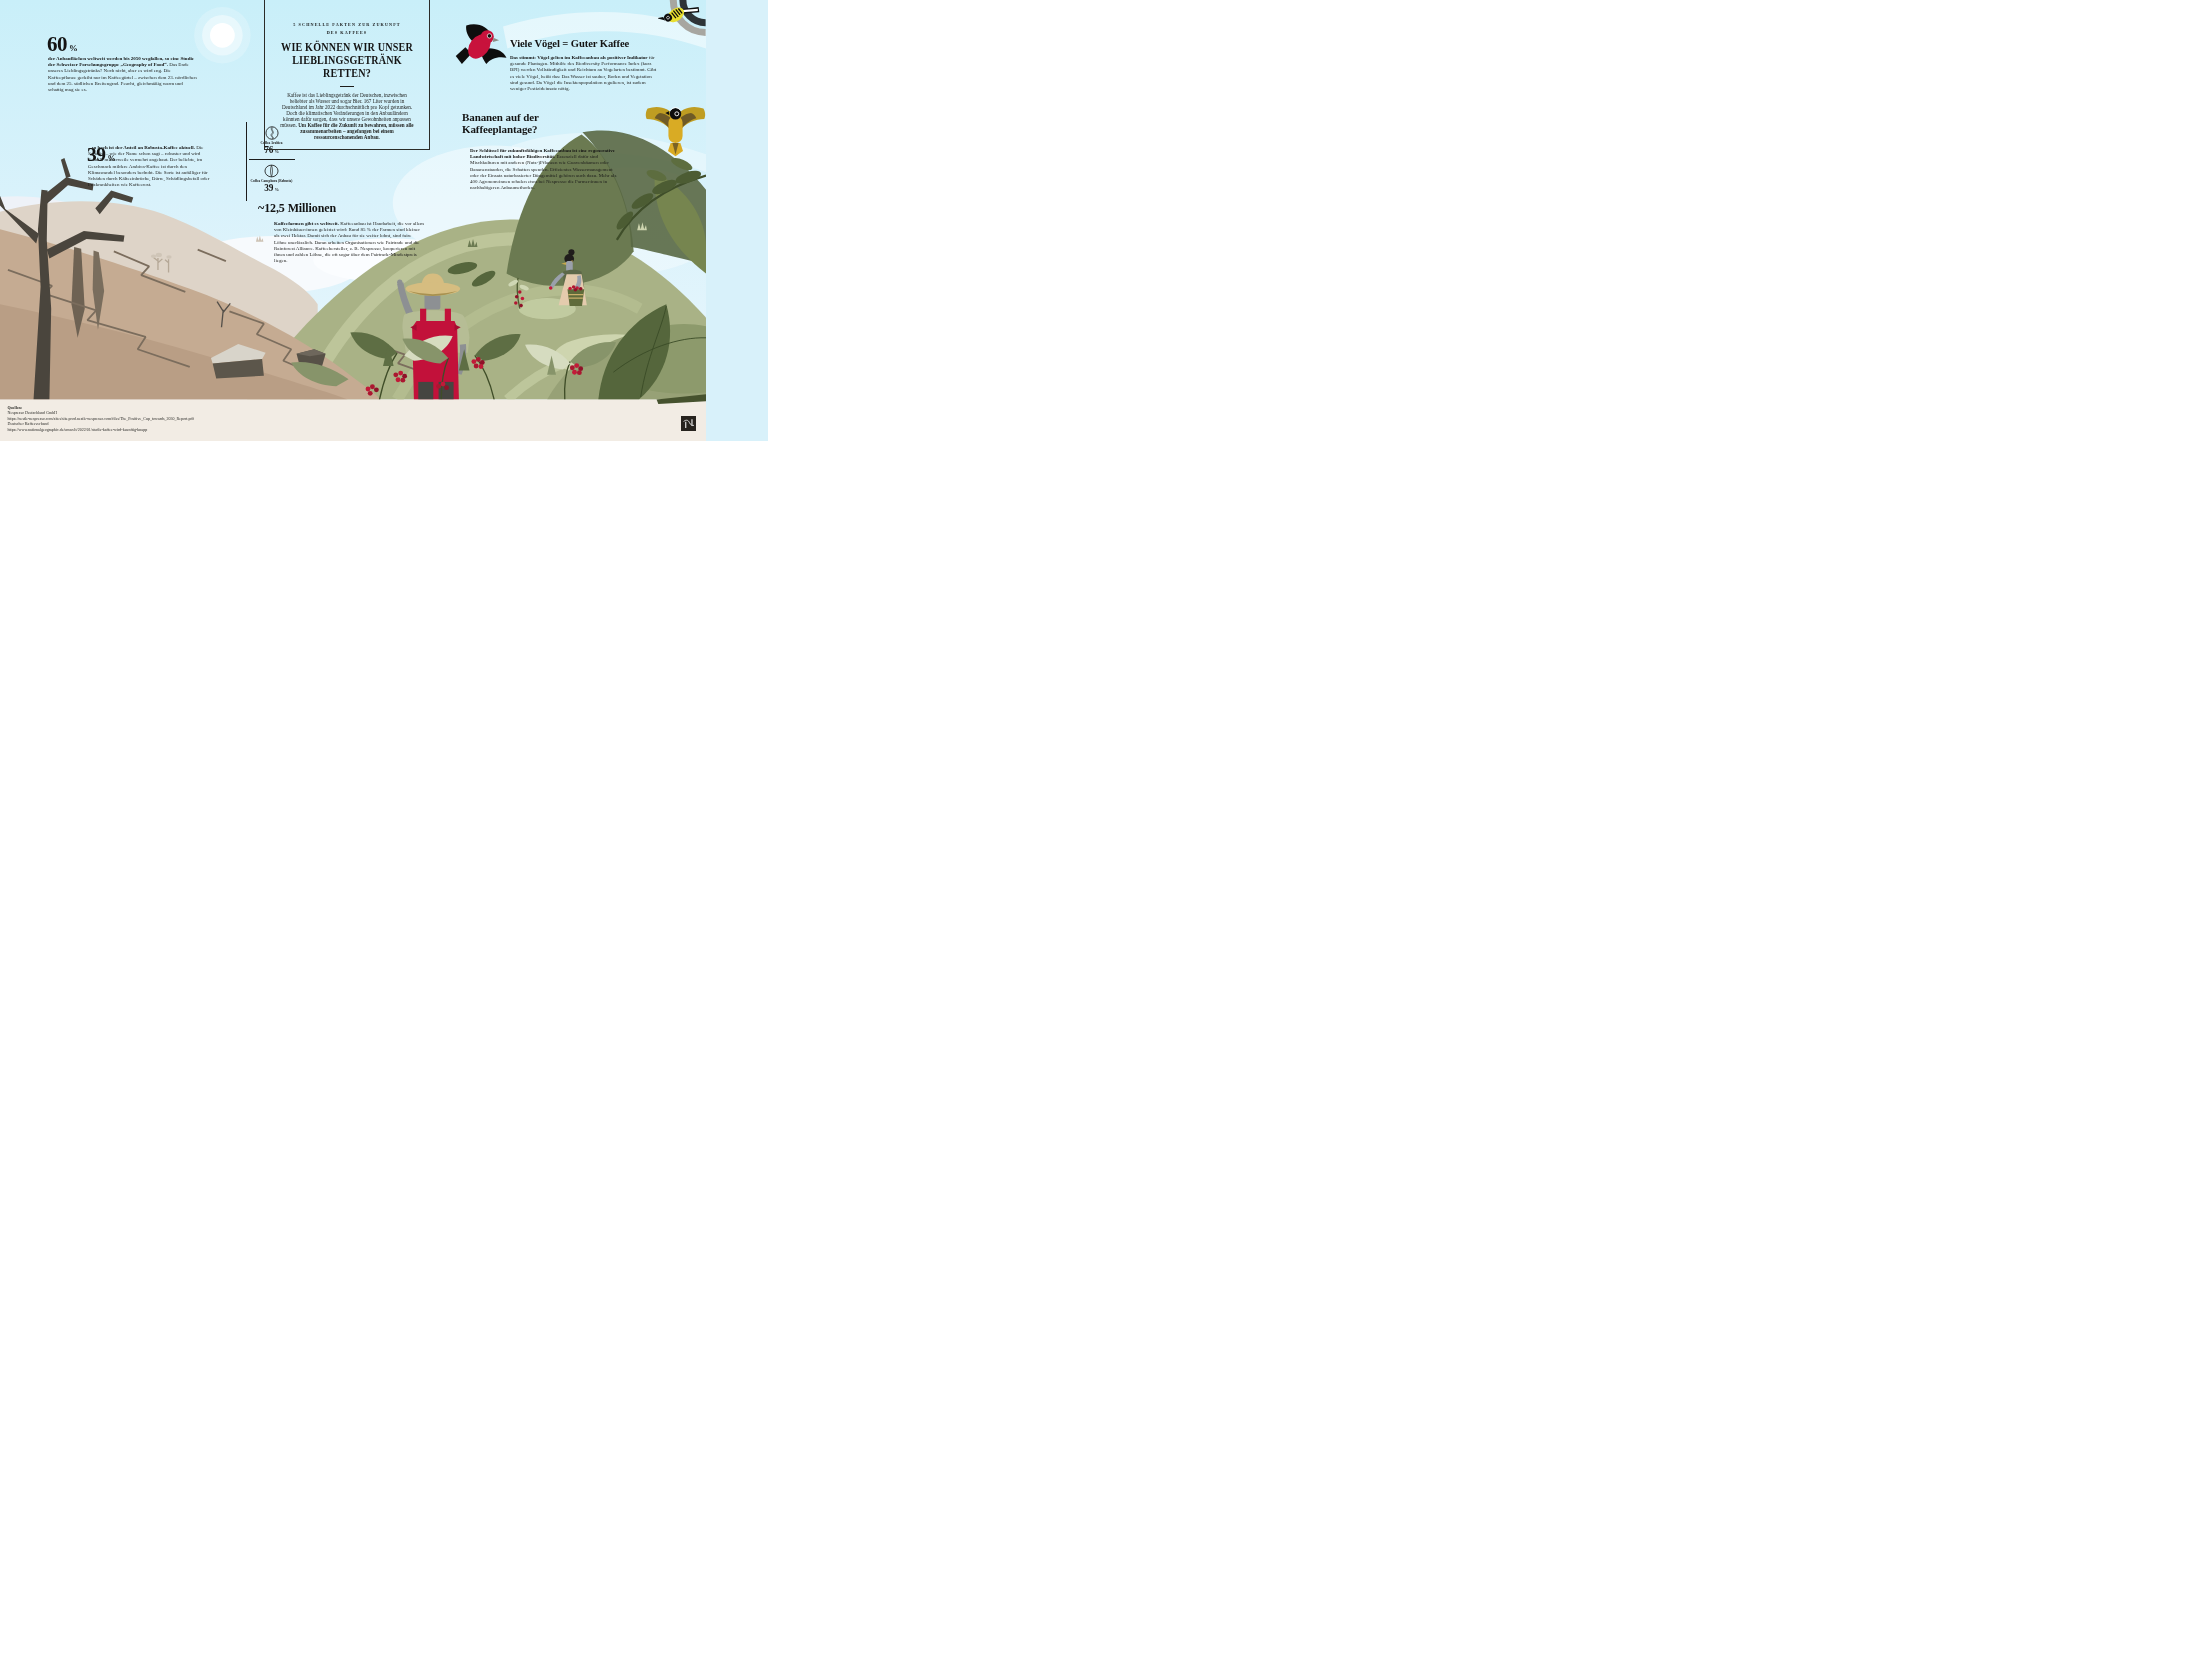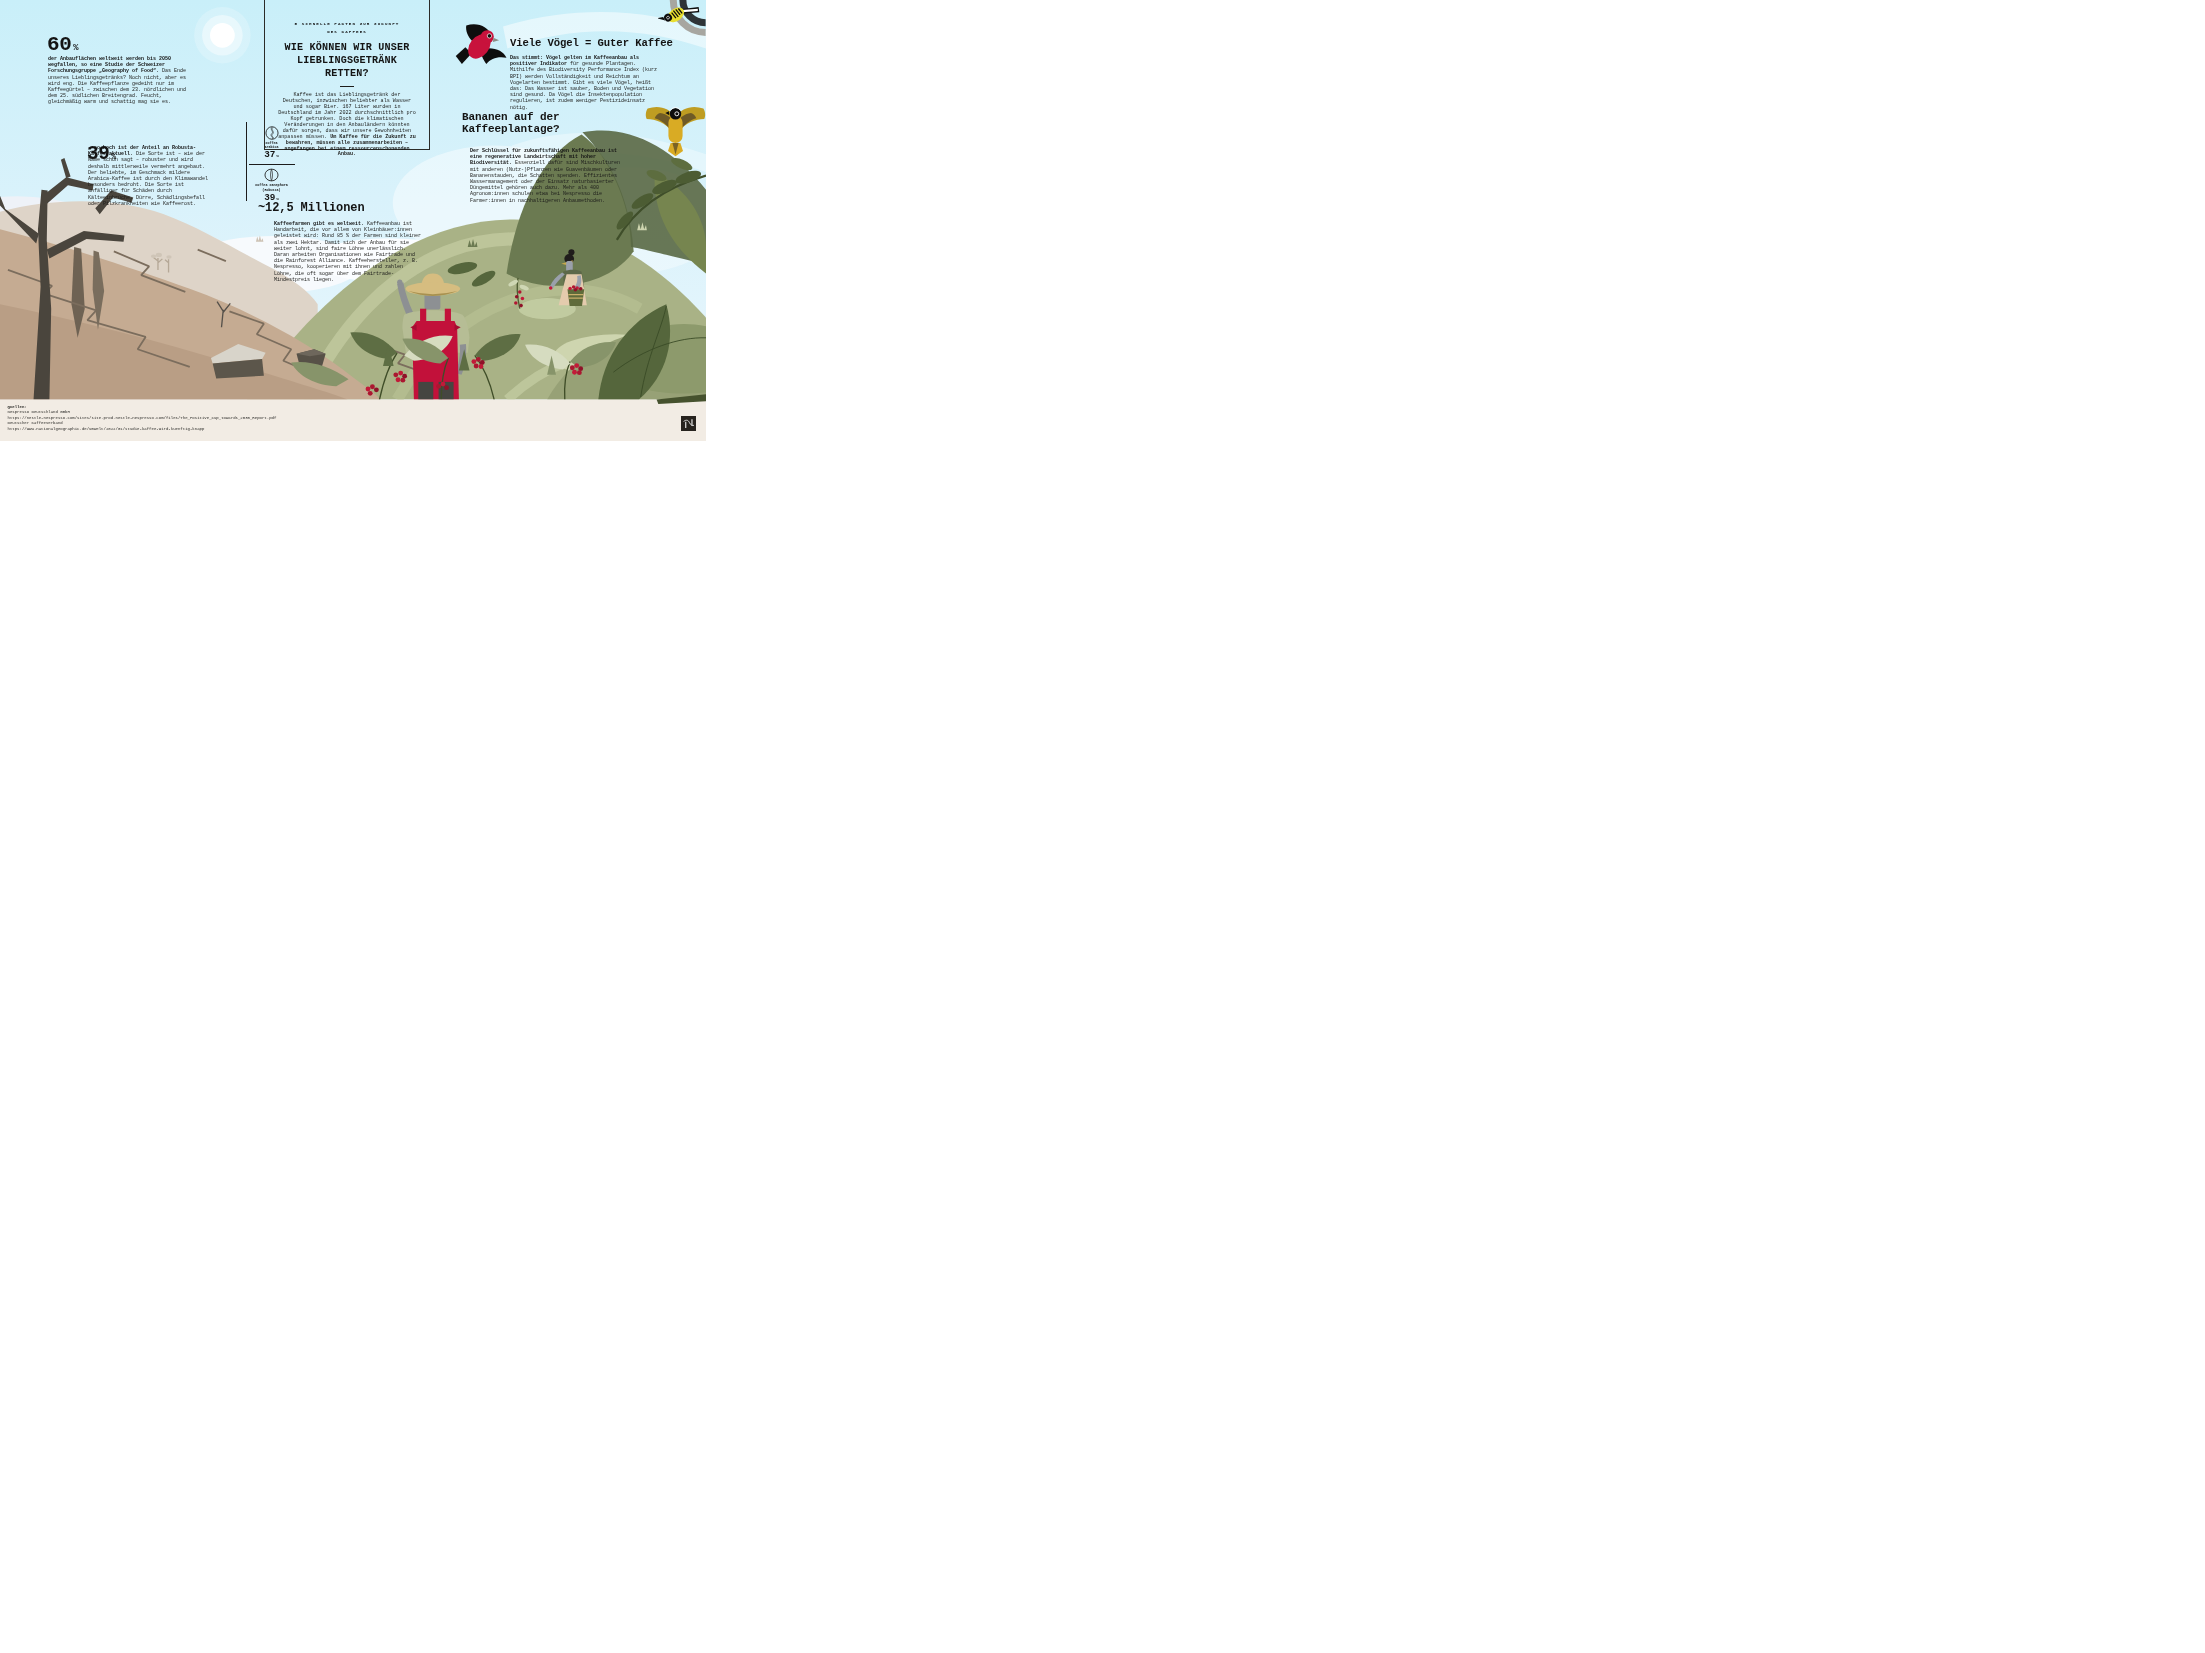--- a/index.html
+++ b/index.html
@@ -1,18 +1,18 @@
 <!DOCTYPE html>
 <html style="font-size:7px"><head>
 <meta charset="utf-8">
 <style>
   html,body{margin:0;padding:0;background:#ffffff;}
   .canvas{
-    position:relative;width:706px;height:441px;overflow:hidden;
-    font-family:Liberation Mono, monospace;color:#1d1d1b;
+    position:relative;width:768px;height:441px;overflow:hidden;
+    font-family:Liberation Serif, serif;color:#1d1d1b;
     background:#d8f1fa;
   }
   .abs{position:absolute;}
   svg{display:block;}
   .scene{position:absolute;left:0;top:0;width:706px;height:441px;}
   .stat-num{font-weight:700;color:#141414;line-height:1;letter-spacing:-0.4px;}
   .stat-num .pct{font-size:0.42em;letter-spacing:0;margin-left:1.8px;}
   .body-text{font-size:5px;line-height:1.24;color:#1d1d1b;}
   .body-text b{font-weight:700;color:#141414;}
   .sec-title{font-weight:700;color:#141414;letter-spacing:-0.1px;line-height:1.12;}
@@ -321,21 +321,21 @@
 
   <div class="vline" style="left:246px;top:122px;height:79px;"></div>
   <div class="bean-col">
     <svg width="14" height="14" viewBox="0 0 30 30" style="margin-top:2.6px;">
       <ellipse cx="15" cy="15" rx="13" ry="13.4" fill="none" stroke="#1c1c1c" stroke-width="1.8"></ellipse>
       <path d="M15,2.5 C9.5,8 20,12 14.5,16.5 C9,21 20,25 15,27.5" fill="none" stroke="#1c1c1c" stroke-width="1.3"></path>
       <path d="M17,3 C11.5,8.5 22,12.5 16.5,17 C11,21.5 21.5,25 16.8,27.2" fill="none" stroke="#1c1c1c" stroke-width="1.1"></path>
     </svg>
     <div class="bean-label a">Coffea Arabica</div>
     <div class="bean-val">
-      <span>37</span><span class="vu">%</span>
+      <span>76</span><span class="vu">%</span>
     </div>
     <div class="bean-divider"></div>
     <svg width="15" height="14" viewBox="0 0 32 30">
       <ellipse cx="16" cy="15" rx="14" ry="12.6" fill="none" stroke="#1c1c1c" stroke-width="1.8"></ellipse>
       <path d="M16,2.8 C13.2,9 13.2,21 16,27.2 C18.8,21 18.8,9 16,2.8 Z" fill="none" stroke="#1c1c1c" stroke-width="1.4"></path>
     </svg>
     <div class="bean-label b">Coffea Canephora (Robusta)</div>
     <div class="bean-val">
       <span>39</span><span class="vu">%</span>
     </div>

